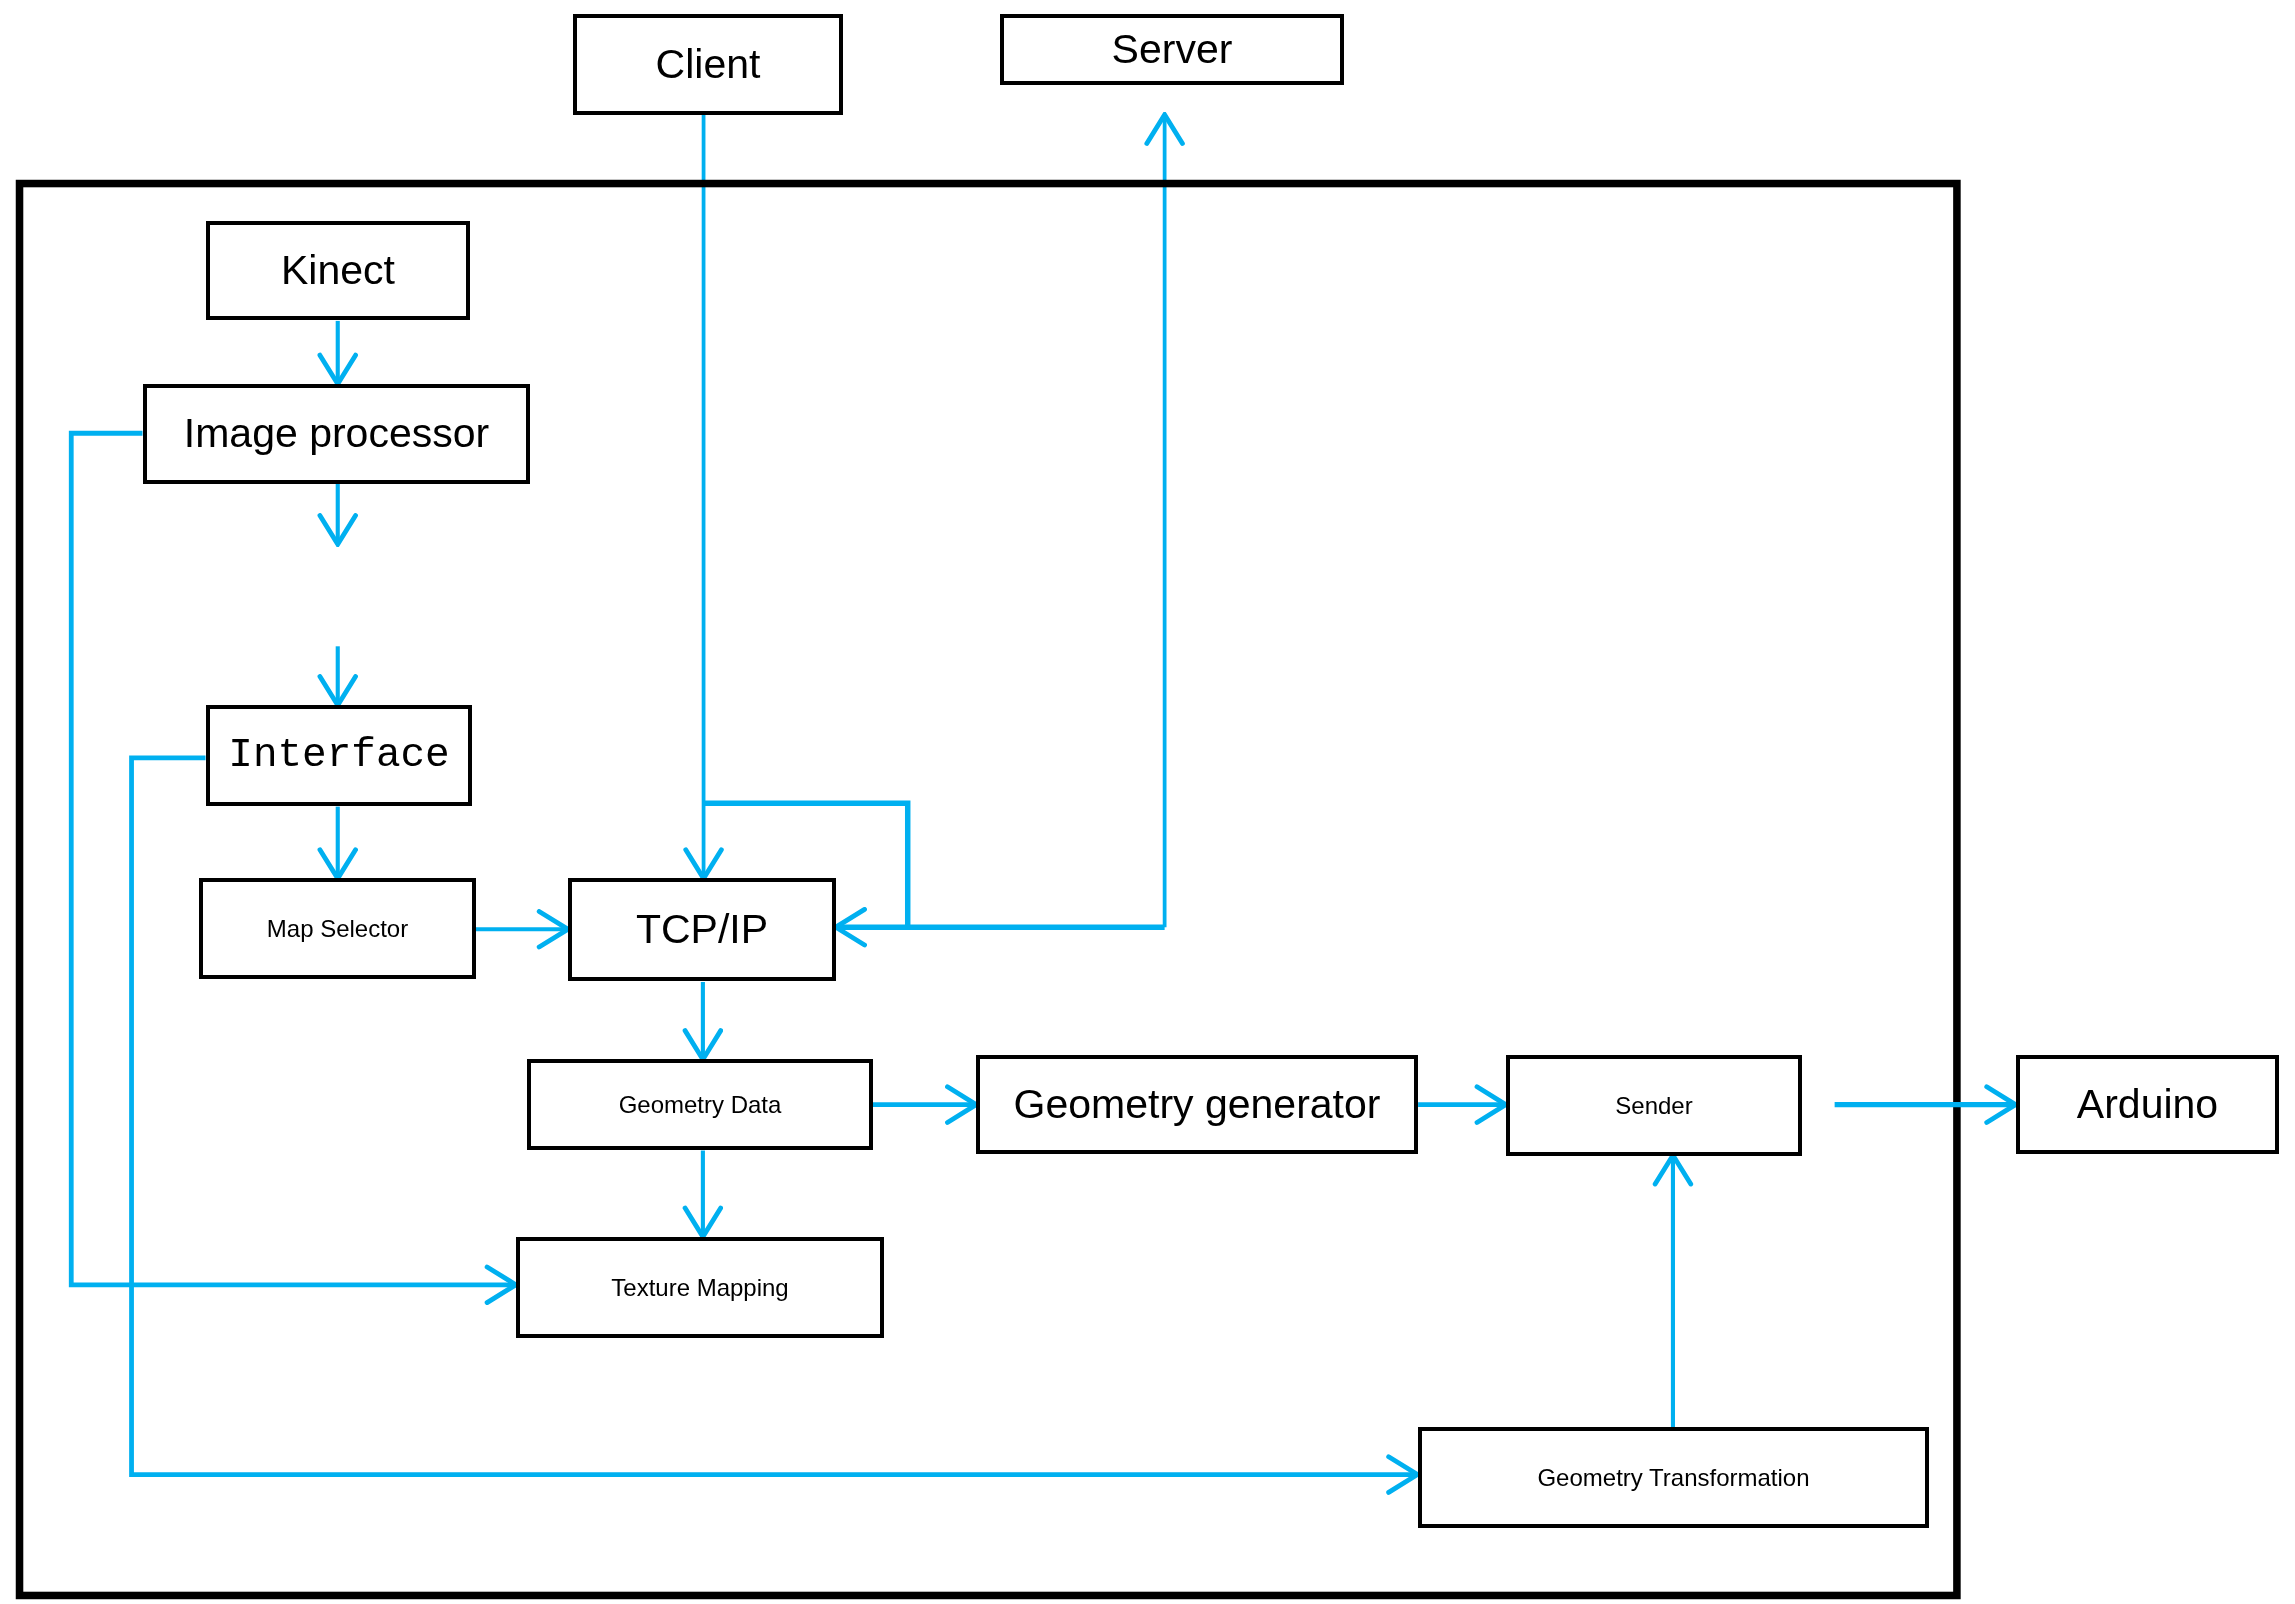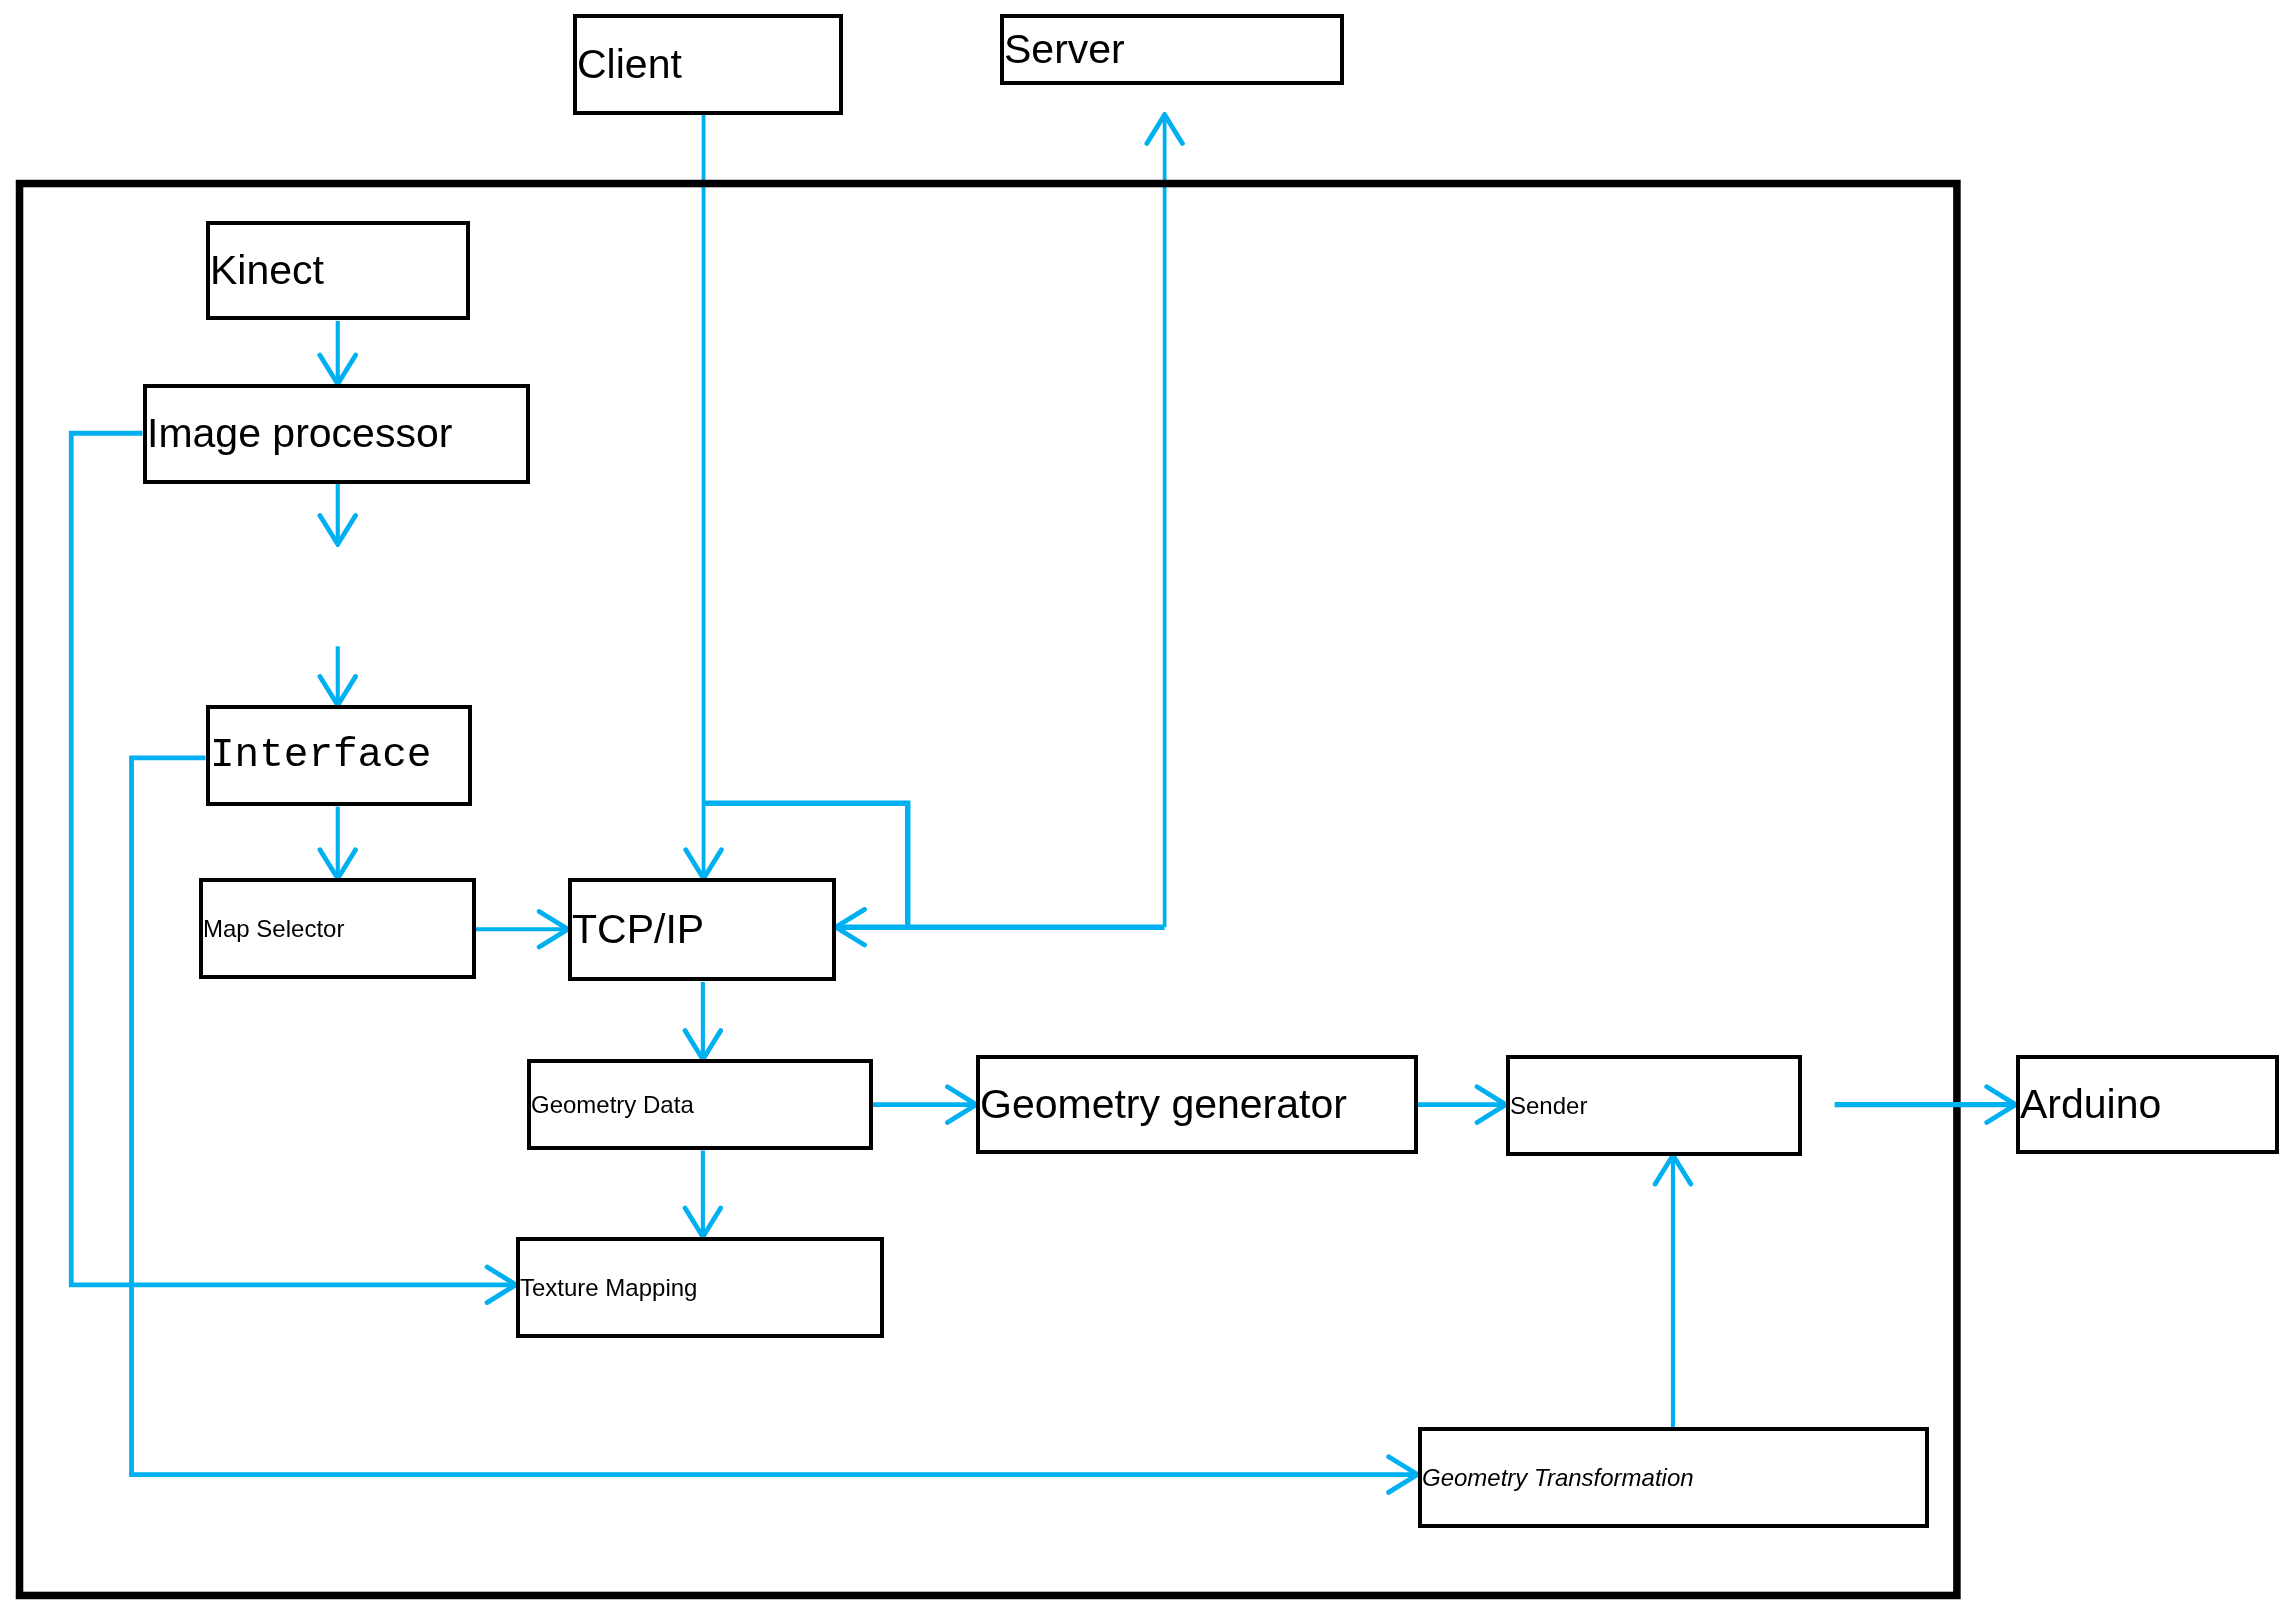--- a/index.html
+++ b/index.html
@@ -22,21 +22,21 @@
     left: 0;
     top: 0;
   }
   .node {
     position: absolute;
     box-sizing: border-box;
     background: #ffffff;
     border: 4.1px solid #000000;
     display: flex;
     align-items: center;
-    justify-content: flex-start;
+    justify-content: center;
     text-align: center;
     color: #000000;
   }
   .node .lbl {
     display: block;
     line-height: 1.05;
     white-space: nowrap;
   }
   .t-lg  { font-size: 41px; }
   .t-md  { font-size: 24px; }
@@ -48,21 +48,21 @@
   #n-imgproc  { left: 143px;  top: 384px;  width: 387px; height: 100px; }
   #n-handinfo { left: 205px;  top: 544px;  width: 267px; height: 102px; }
   #n-iface    { left: 206px;  top: 705px; width: 266px; height: 101px; font-family: Liberation Mono, monospace; }
   #n-mapsel   { left: 199px;  top: 878px; width: 277px; height: 101px; }
   #n-tcpip    { left: 568px;  top: 878px; width: 268px; height: 103px; }
   #n-geodata  { left: 527px;  top: 1059px; width: 346px; height: 91px; }
   #n-geogen   { left: 976px; top: 1055px; width: 442px; height: 99px; }
   #n-sender   { left: 1506px; top: 1055px; width: 296px; height: 101px; }
   #n-arduino  { left: 2016px; top: 1055px; width: 263px; height: 99px; }
   #n-texmap   { left: 516px;  top: 1237px; width: 368px; height: 101px; }
-  #n-geotrans { left: 1418px; top: 1427px; width: 511px; height: 101px; font-style: italic; }
+  #n-geotrans { left: 1418px; top: 1427px; width: 511px; height: 101px; }
 </style>
 </head>
 <body>
 
 <div id="stage">
 
   <svg id="wires" width="2295" height="1605" viewBox="0 0 3350 2342">
     <defs>
       <marker id="arrow" viewBox="0 0 50 60" refX="46" refY="30" markerWidth="50" markerHeight="60" markerUnits="userSpaceOnUse" orient="auto">
         <path d="M4,4 L46,30 L4,56" fill="none" stroke="#00B0F0" stroke-width="7" stroke-linecap="round"></path>

